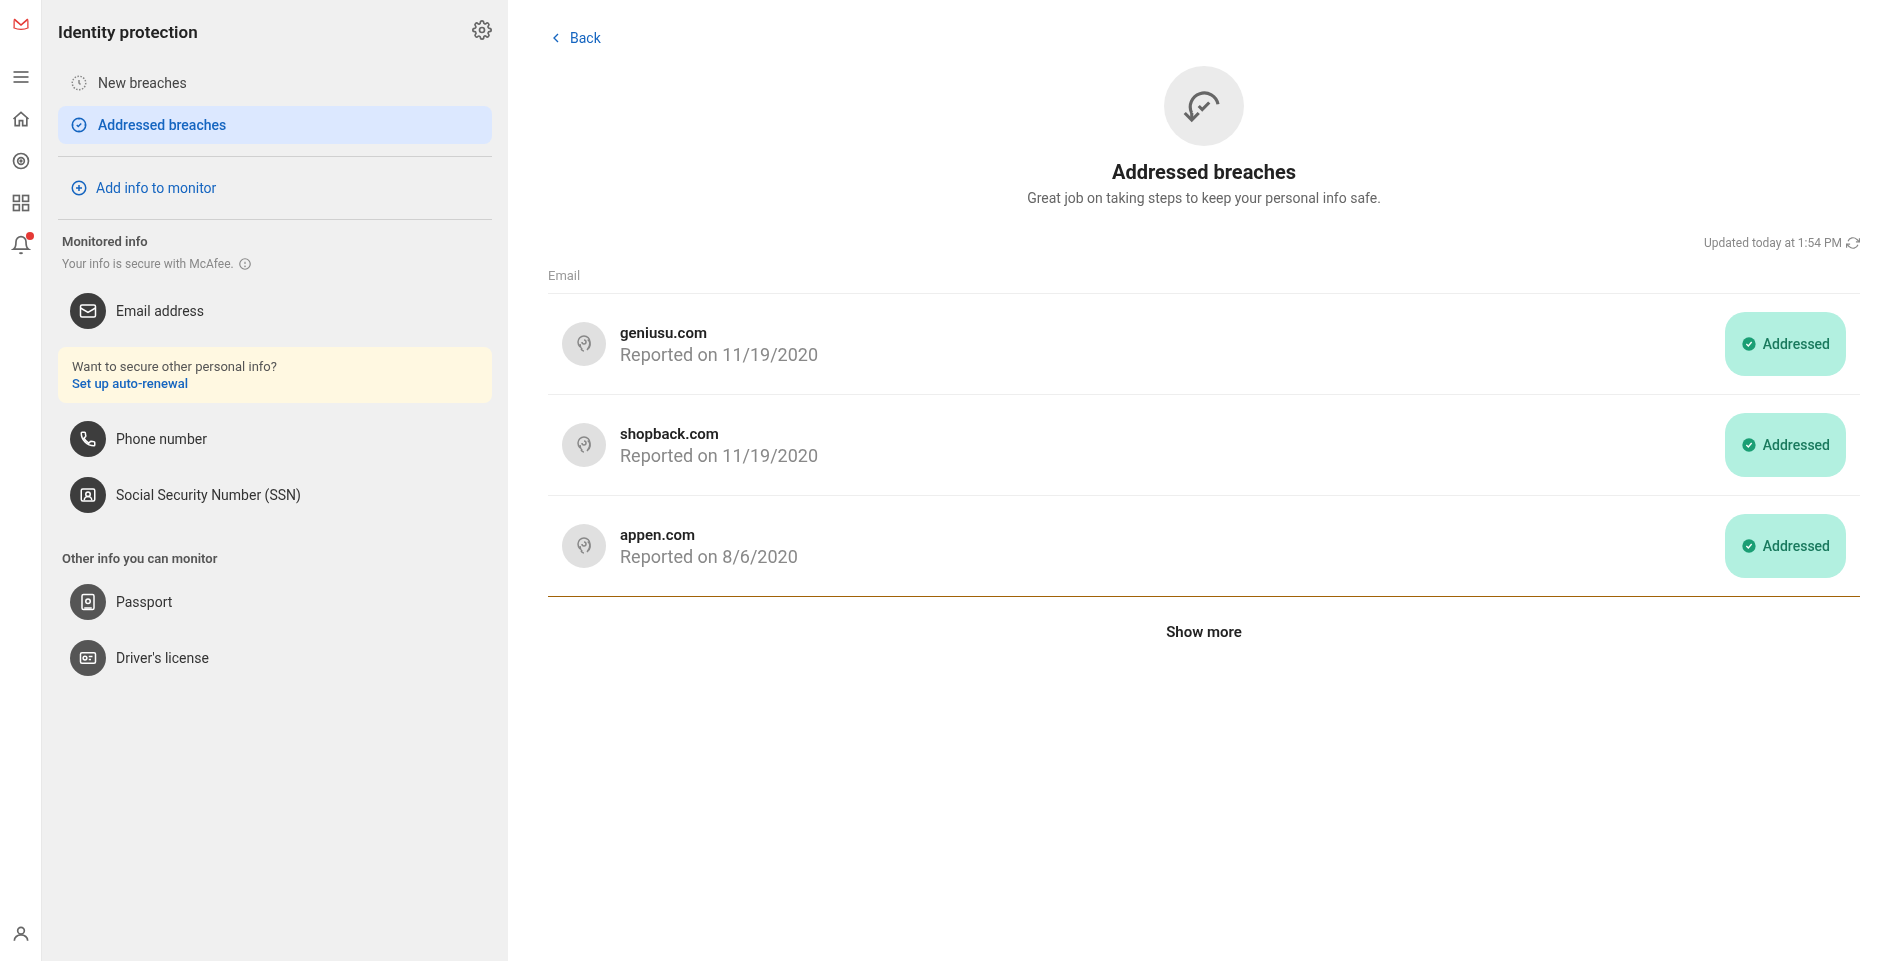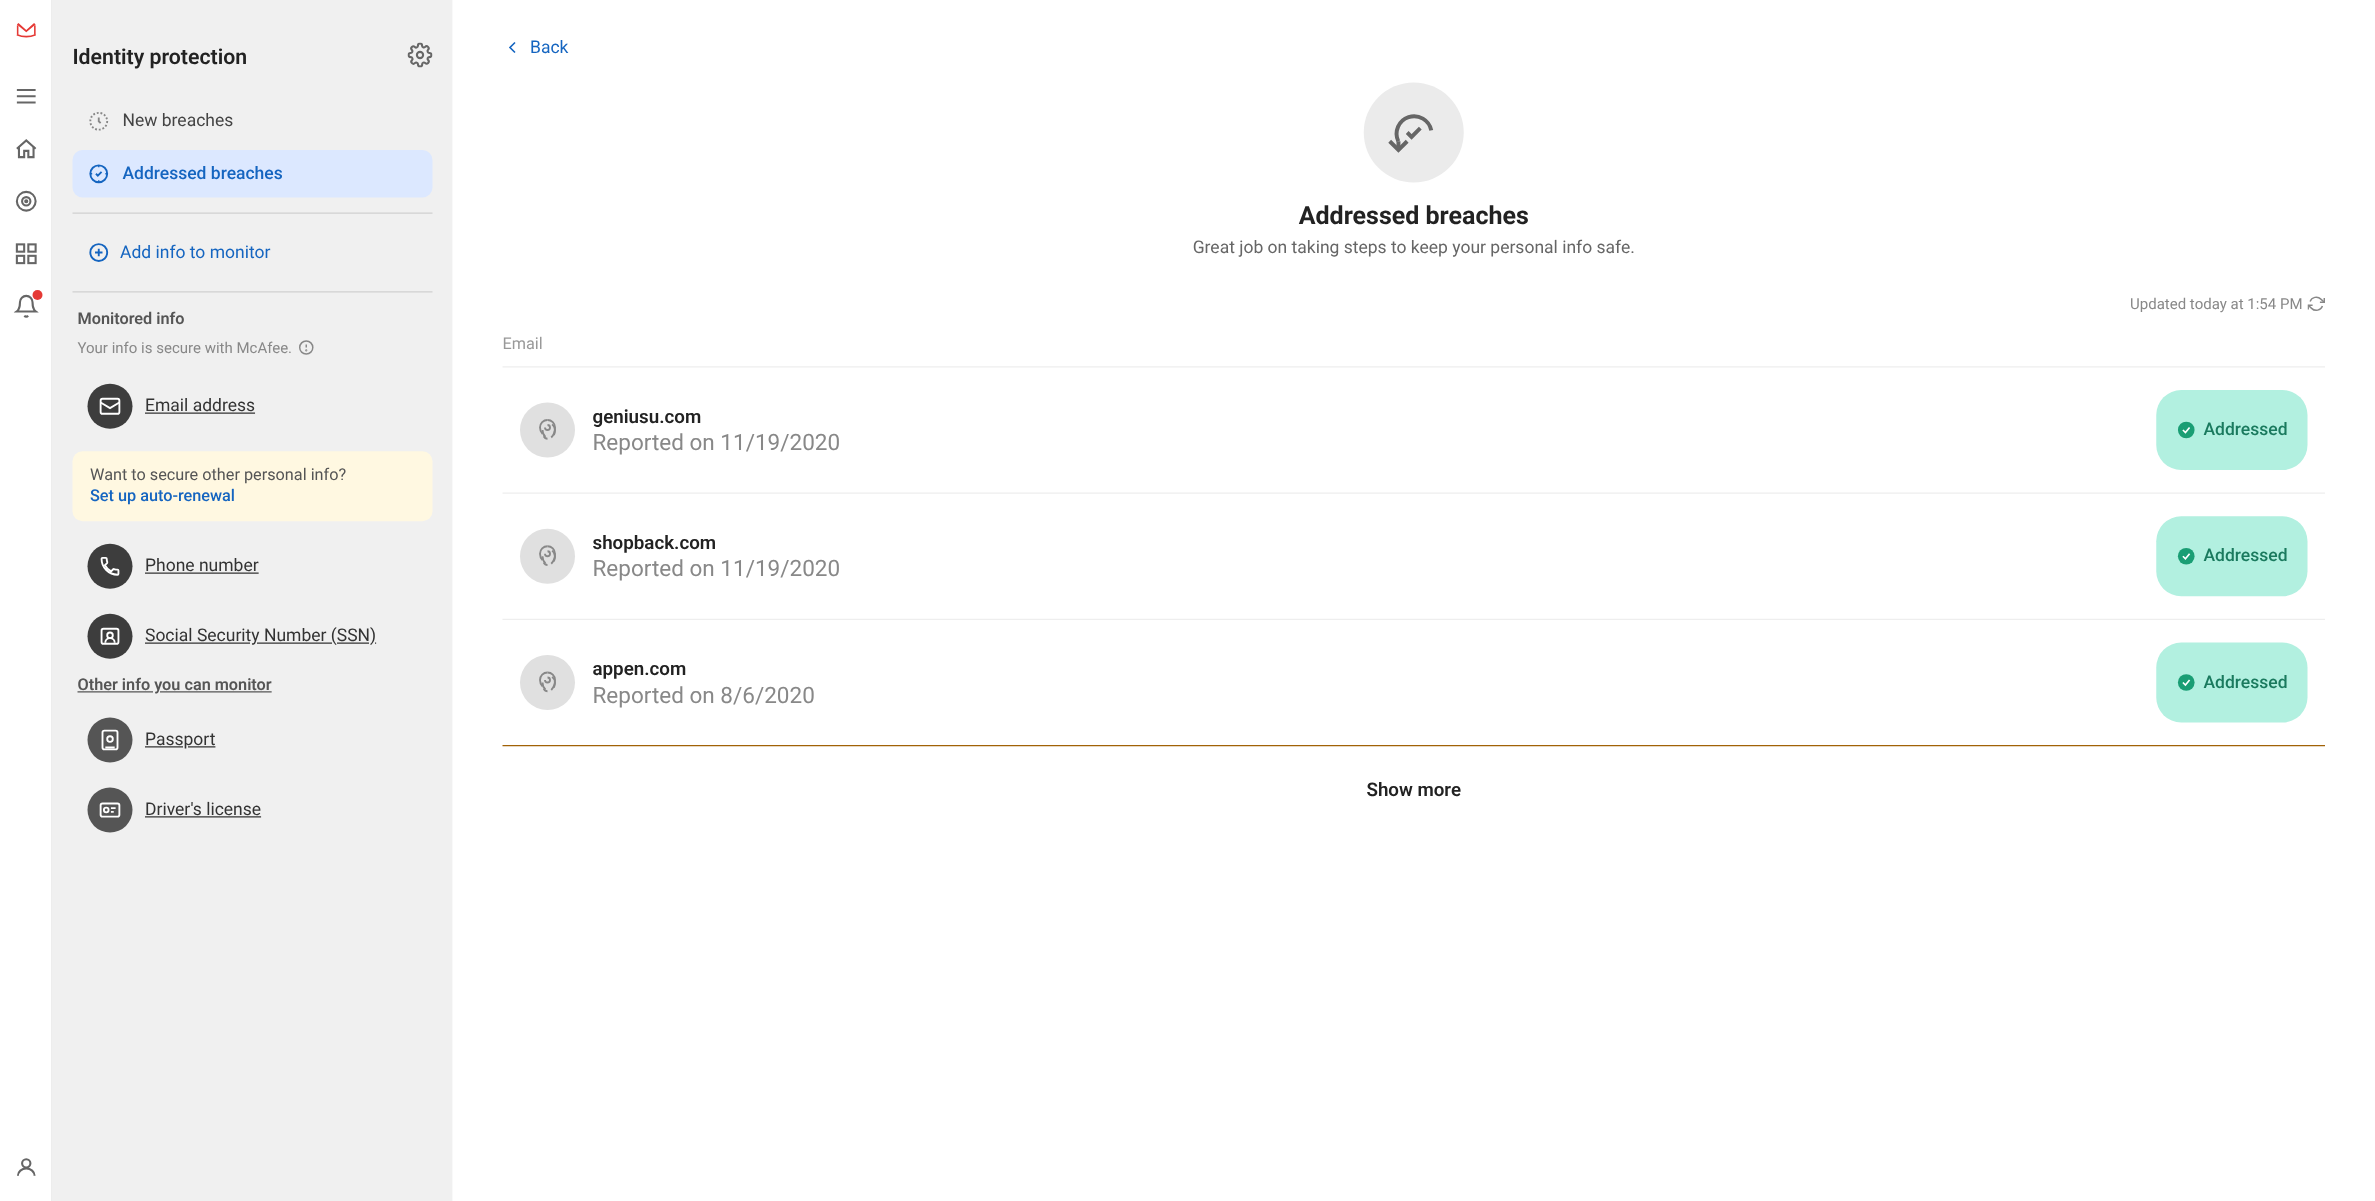--- a/index.html
+++ b/index.html
@@ -34,25 +34,25 @@
       right: -2px;
       width: 8px;
       height: 8px;
       background: #e53935;
       border-radius: 50%;
     }
     .icon-bar svg { width: 20px; height: 20px; }
 
     
     .sidebar {
-      width: 320px;
+      width: 466px;
       background: #f0f0f0;
       flex-shrink: 0;
       overflow-y: auto;
-      padding: 34px 16px;
+      padding: 20px 16px;
     }
     .sidebar-header {
       display: flex;
       justify-content: space-between;
       align-items: center;
       margin-bottom: 20px;
     }
     .sidebar-header h2 {
       font-size: 17px;
       font-weight: 600;
@@ -109,21 +109,20 @@
     }
     .monitor-item {
       display: flex;
       align-items: center;
       gap: 10px;
       padding: 10px 12px;
       border-radius: 8px;
       cursor: pointer;
       font-size: 14px;
       color: #333;
-      text-decoration: underline;
     }
     .monitor-item svg { width: 36px; height: 36px; flex-shrink: 0; }
     .monitor-item .icon-circle {
       width: 36px;
       height: 36px;
       background: #3d3d3d;
       border-radius: 50%;
       display: flex;
       align-items: center;
       justify-content: center;
@@ -385,21 +384,21 @@
     <div class="icon-circle">
       <svg viewBox="0 0 24 24" fill="none" stroke="white" stroke-width="2">
         <rect x="3" y="4" width="18" height="16" rx="2"></rect>
           <circle cx="12" cy="11" r="3"></circle>
           <path d="M7 19c0-2.8 2.2-5 5-5s5 2.2 5 5"></path>
       </svg>
     </div>
     <span>Social Security Number (SSN)</span>
   </div>
 
-  <div class="section-label" style="margin-top:4px;text-decoration:underline;">Other info you can monitor</div>
+  <div class="section-label" style="margin-top:28px;">Other info you can monitor</div>
 
   <div class="monitor-item">
     <div class="icon-circle" style="background:#555;">
       <svg viewBox="0 0 24 24" fill="none" stroke="white" stroke-width="2">
         <rect x="4" y="2" width="16" height="20" rx="2"></rect>
           <circle cx="12" cy="11" r="3"></circle>
           <path d="M7 20h10"></path>
       </svg>
     </div>
     <span>Passport</span>

